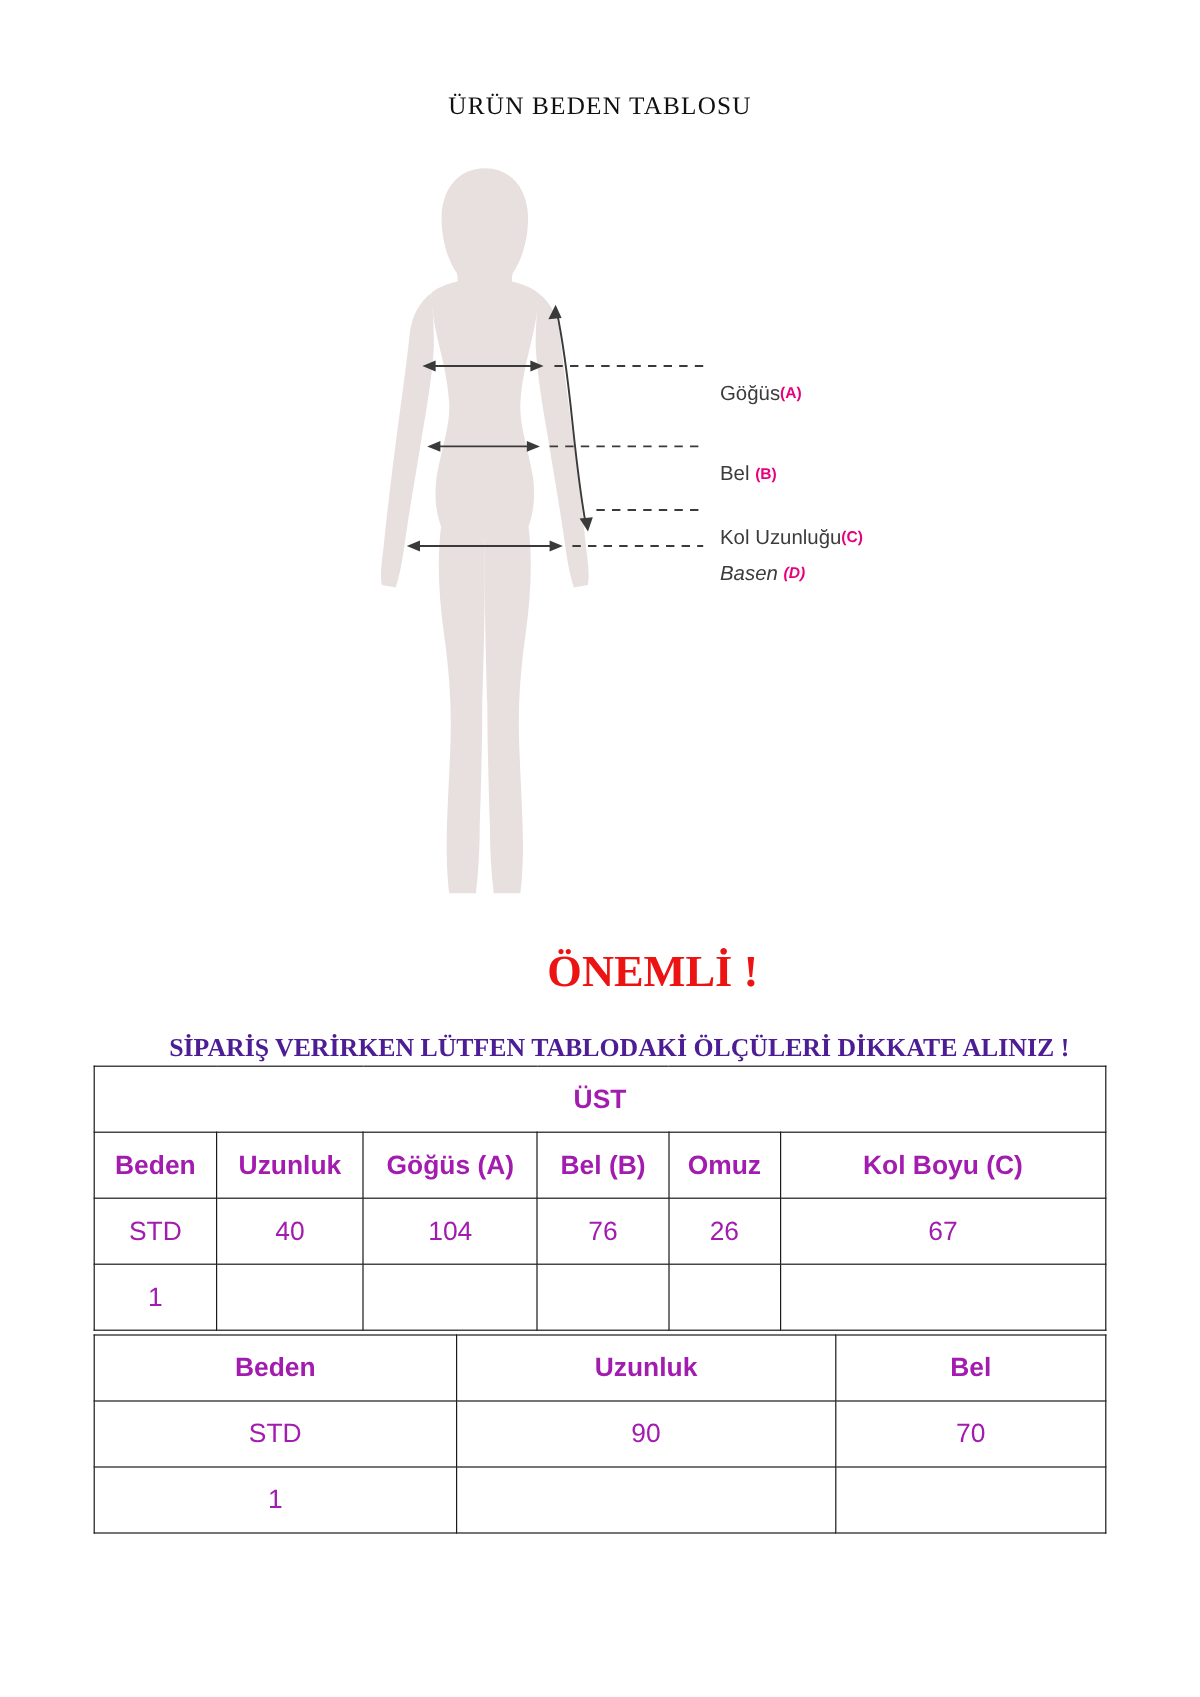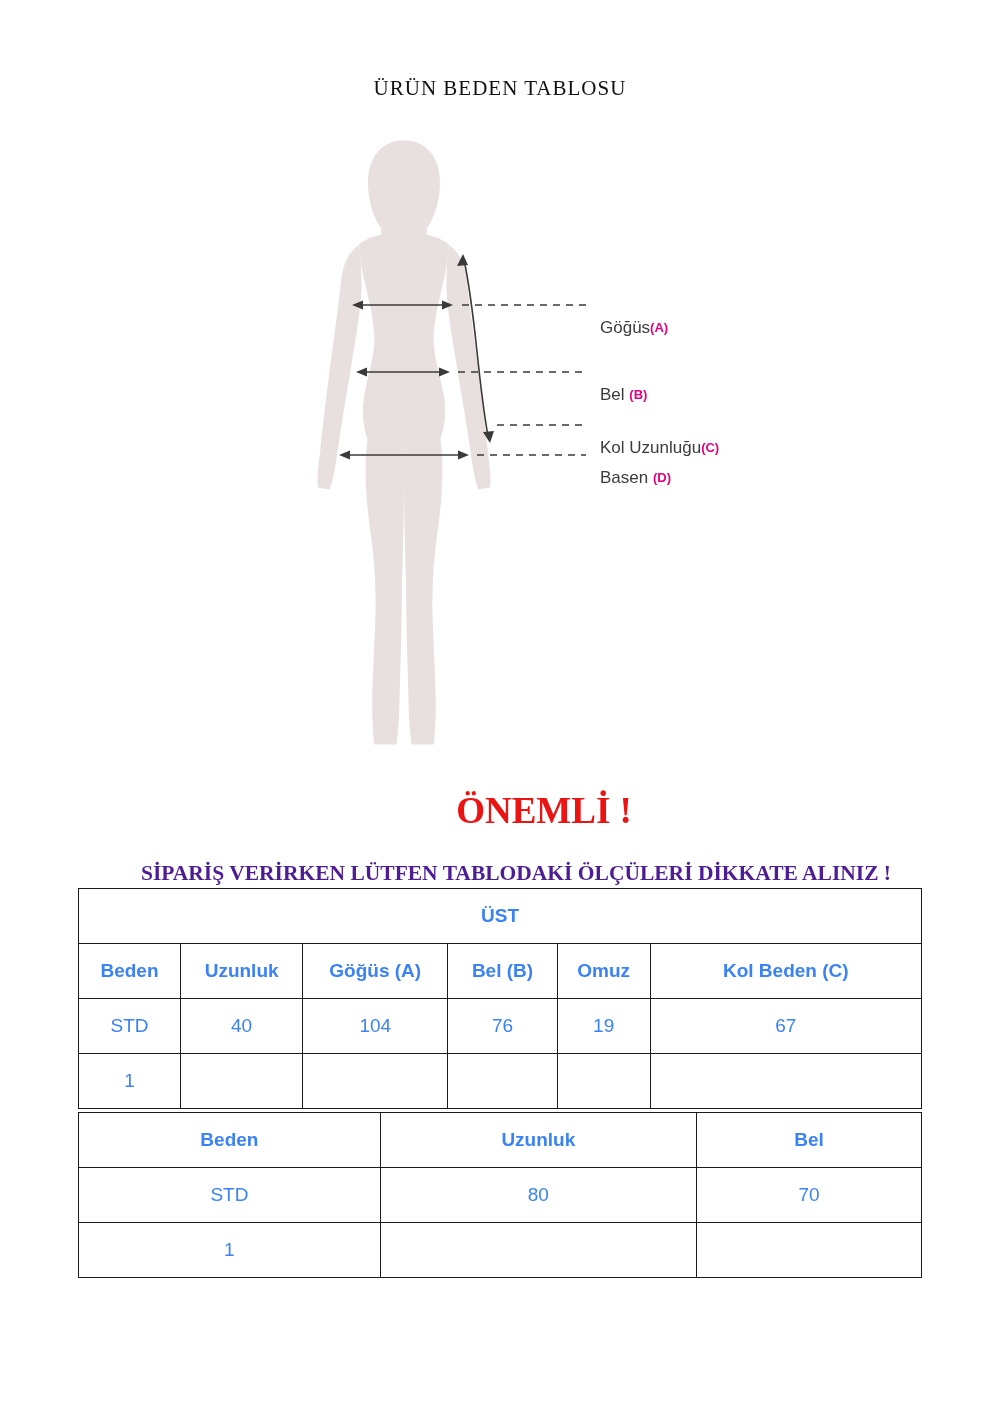--- a/index.html
+++ b/index.html
@@ -62,22 +62,22 @@
     color: #4c1d95;
     margin: 16px;
   }
   table.size-table {
     position: absolute;
     left: 78px;
     width: 844px;
     border-collapse: collapse;
     table-layout: fixed;
     font-family: "Liberation Sans", sans-serif;
-    font-size: 19px;
-    color: #3b82f6;
+    font-size: 22px;
+    color: #a21caf;
   }
   table.size-table td {
     border: 1.6px solid #1a1a1a;
     height: 54px;
     text-align: center;
     vertical-align: middle;
     padding: 0 4px;
   }
   table.size-table td.section,
   table.size-table tr.head td { font-weight: bold; }
@@ -139,21 +139,21 @@
 
   <div class="measure-label" style="left:600px; top:295px;">
     <span>Göğüs</span><span class="letter">(A)</span>
   </div>
   <div class="measure-label" style="left:600px; top:362px;">
     <span>Bel </span><span class="letter">(B)</span>
   </div>
   <div class="measure-label" style="left:600px; top:415px;">
     <span>Kol Uzunluğu</span><span class="letter">(C)</span>
   </div>
-  <div class="measure-label" style="left:600px; top:445px;">
+  <div class="measure-label" style="left:600px; top:445px;font-style:italic;">
     <span>Basen </span><span class="letter">(D)</span>
   </div>
 
   <h2 class="important">ÖNEMLİ !</h2>
   <div class="warning">SİPARİŞ VERİRKEN LÜTFEN TABLODAKİ ÖLÇÜLERİ DİKKATE ALINIZ !</div>
 
   <table class="size-table" id="table-ust">
     <colgroup>
       <col style="width:12.1%">
         <col style="width:14.5%">
@@ -165,28 +165,28 @@
     <tbody>
       <tr>
         <td class="section" colspan="6">ÜST</td>
       </tr>
       <tr class="head">
         <td>Beden</td>
         <td>Uzunluk</td>
         <td>Göğüs (A)</td>
         <td>Bel (B)</td>
         <td>Omuz</td>
-        <td>Kol Beden (C)</td>
+        <td>Kol Boyu (C)</td>
       </tr>
       <tr>
         <td>STD</td>
         <td>40</td>
         <td>104</td>
         <td>76</td>
-        <td>19</td>
+        <td>26</td>
         <td>67</td>
       </tr>
       <tr>
         <td>1</td>
         <td></td>
         <td></td>
         <td></td>
         <td></td>
         <td></td>
       </tr>
@@ -200,21 +200,21 @@
         <col style="width:26.7%">
     </colgroup>
     <tbody>
       <tr class="head">
         <td>Beden</td>
         <td>Uzunluk</td>
         <td>Bel</td>
       </tr>
       <tr>
         <td>STD</td>
-        <td>80</td>
+        <td>90</td>
         <td>70</td>
       </tr>
       <tr>
         <td>1</td>
         <td></td>
         <td></td>
       </tr>
     </tbody>
   </table>
 

